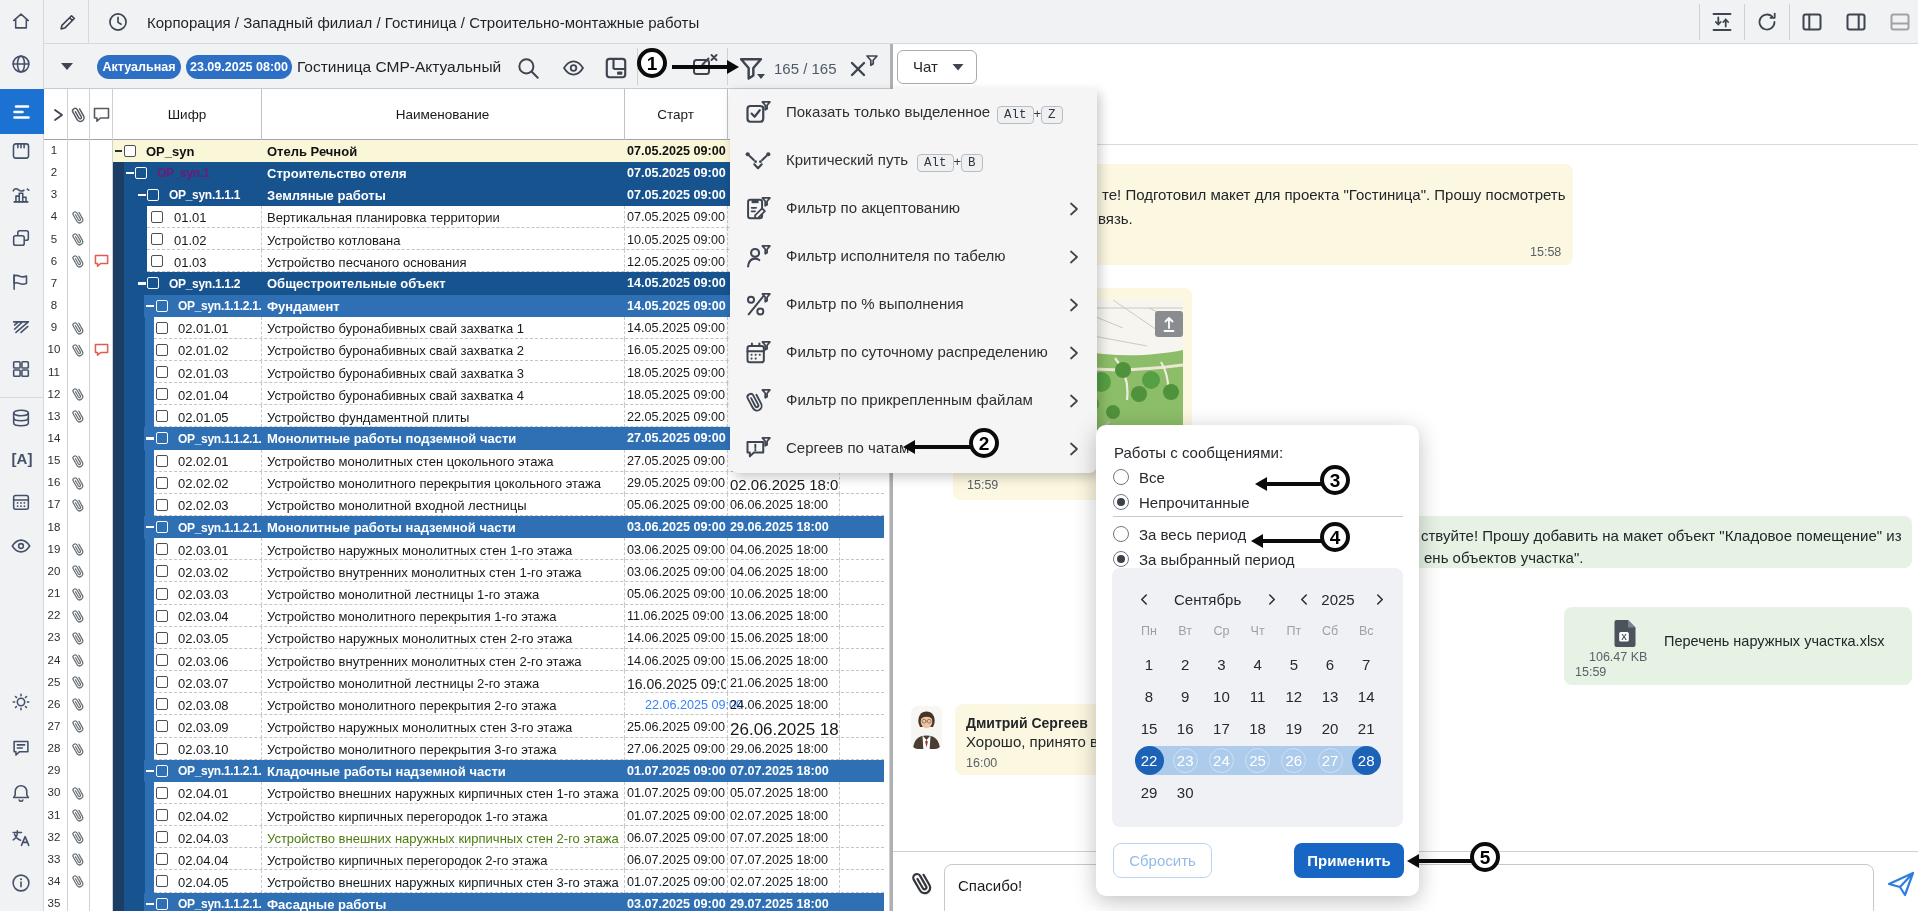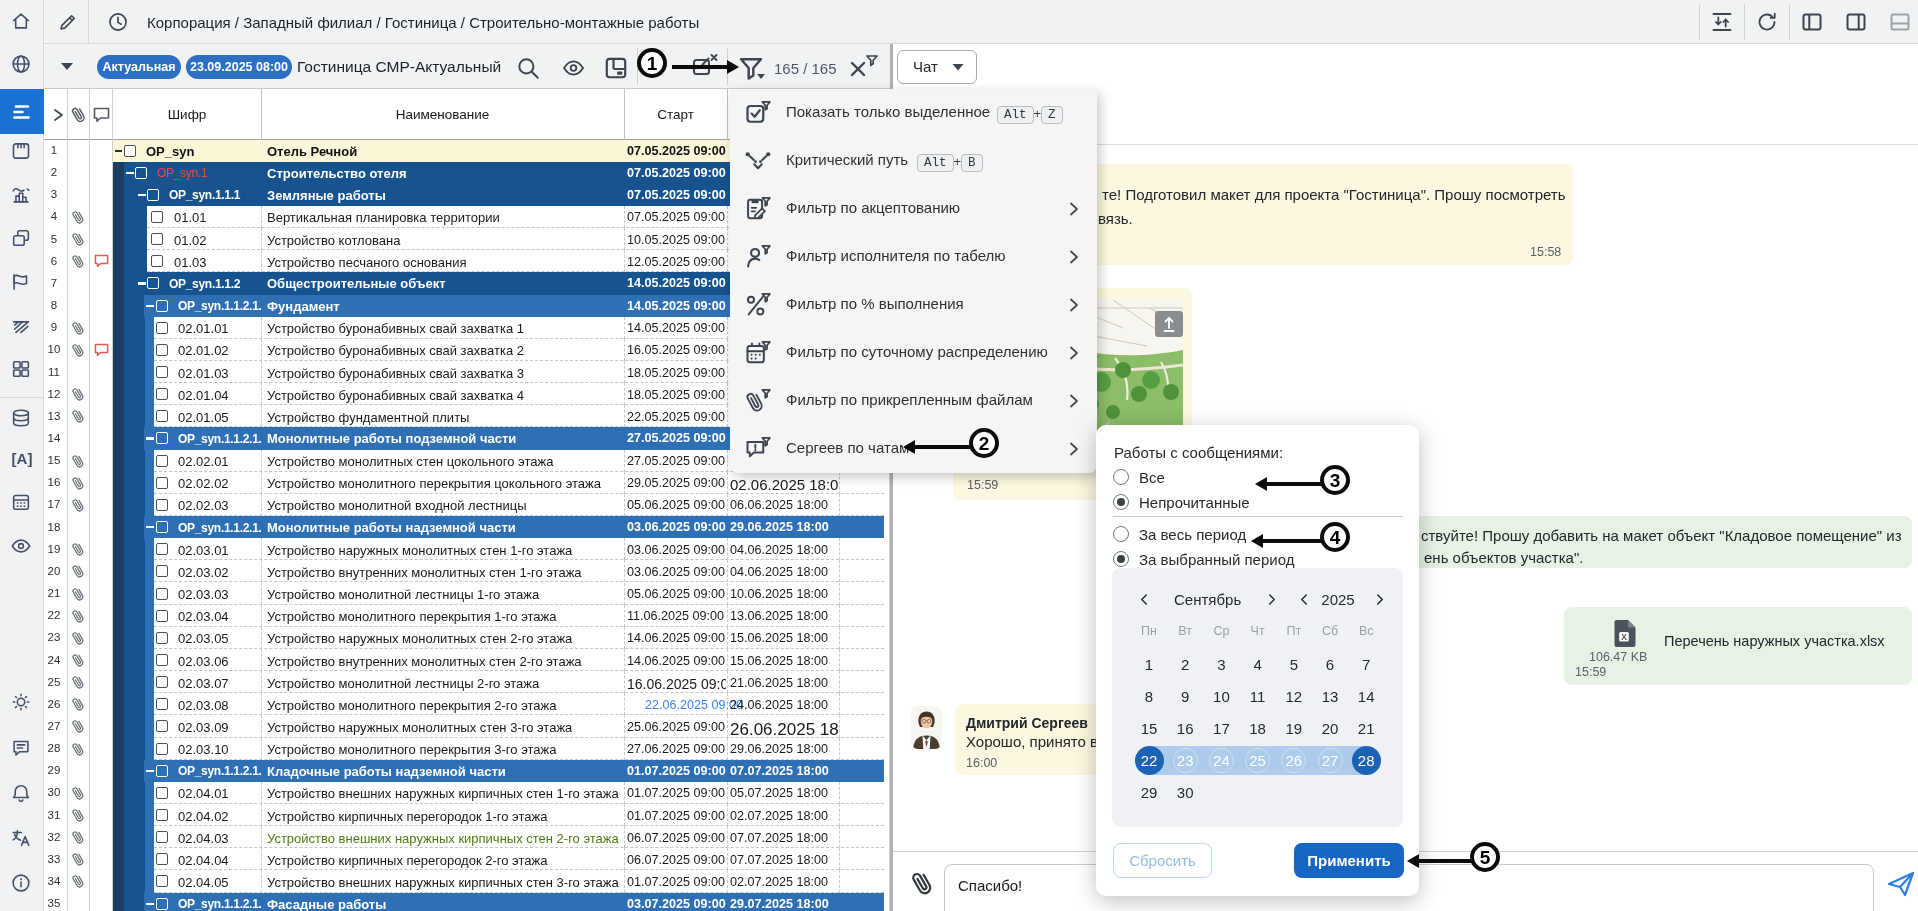--- a/index.html
+++ b/index.html
@@ -217,21 +217,21 @@
 <div class="ab" style="left:115px;top:149.5px;width:7px;height:2.4px;background:#2b2e33"></div>
 <div class="ab" style="left:124px;top:144.5px;width:12px;height:12px;border:1.6px solid #4b5057;border-radius:2px;background:#fff"></div>
 <div class="txt" style="left:146px;top:143.5px;font-size:13px;font-weight:bold;color:#111">OP_syn</div>
 <div class="txt" style="left:267px;top:143.5px;font-size:13px;font-weight:bold;color:#111">Отель Речной</div>
 <div class="txt" style="left:627px;top:143.5px;width:99px;overflow:hidden;font-size:12.6px;font-weight:bold;color:#111">07.05.2025 09:00</div>
 <div class="txt" style="left:730px;top:143.5px;width:108px;overflow:hidden;font-size:12.6px;font-weight:bold;color:#111">29.07.2025 18:00</div>
 <div class="txt" style="left:44px;top:166.2px;width:20px;text-align:center;font-size:11.5px;color:#2b2e33">2</div>
 <div class="ab" style="left:124px;top:161.7px;width:760px;height:22.65px;background:#17538f"></div>
 <div class="ab" style="left:126px;top:171.65px;width:8px;height:2.4px;background:#fff"></div>
 <div class="ab" style="left:135px;top:166.65px;width:12px;height:12px;border:1.6px solid #fff;border-radius:2px;background:transparent"></div>
-<div class="txt" style="left:157px;top:166.2px;width:105px;overflow:hidden;font-size:12px;font-weight:normal;letter-spacing:-0.3px;color:#ef4444">OP_syn.1</div>
+<div class="txt" style="left:157px;top:166.2px;width:105px;overflow:hidden;font-size:12px;font-weight:bold;letter-spacing:-0.3px;color:#701a75">OP_syn.1</div>
 <div class="txt" style="left:267px;top:165.7px;font-size:13px;font-weight:bold;color:#fff">Строительство отеля</div>
 <div class="txt" style="left:627px;top:165.7px;width:99px;overflow:hidden;font-size:12.6px;font-weight:bold;color:#fff">07.05.2025 09:00</div>
 <div class="txt" style="left:730px;top:165.7px;width:108px;overflow:hidden;font-size:12.6px;font-weight:bold;color:#fff">29.07.2025 18:00</div>
 <div class="txt" style="left:44px;top:188.3px;width:20px;text-align:center;font-size:11.5px;color:#2b2e33">3</div>
 <div class="ab" style="left:136px;top:183.8px;width:748px;height:22.65px;background:#17538f"></div>
 <div class="ab" style="left:138px;top:193.8px;width:8px;height:2.4px;background:#fff"></div>
 <div class="ab" style="left:147px;top:188.8px;width:12px;height:12px;border:1.6px solid #fff;border-radius:2px;background:transparent"></div>
 <div class="txt" style="left:169px;top:188.3px;width:93px;overflow:hidden;font-size:12px;font-weight:bold;letter-spacing:-0.3px;color:#fff">OP_syn.1.1.1</div>
 <div class="txt" style="left:267px;top:187.8px;font-size:13px;font-weight:bold;color:#fff">Земляные работы</div>
 <div class="txt" style="left:627px;top:187.8px;width:99px;overflow:hidden;font-size:12.6px;font-weight:bold;color:#fff">07.05.2025 09:00</div>

